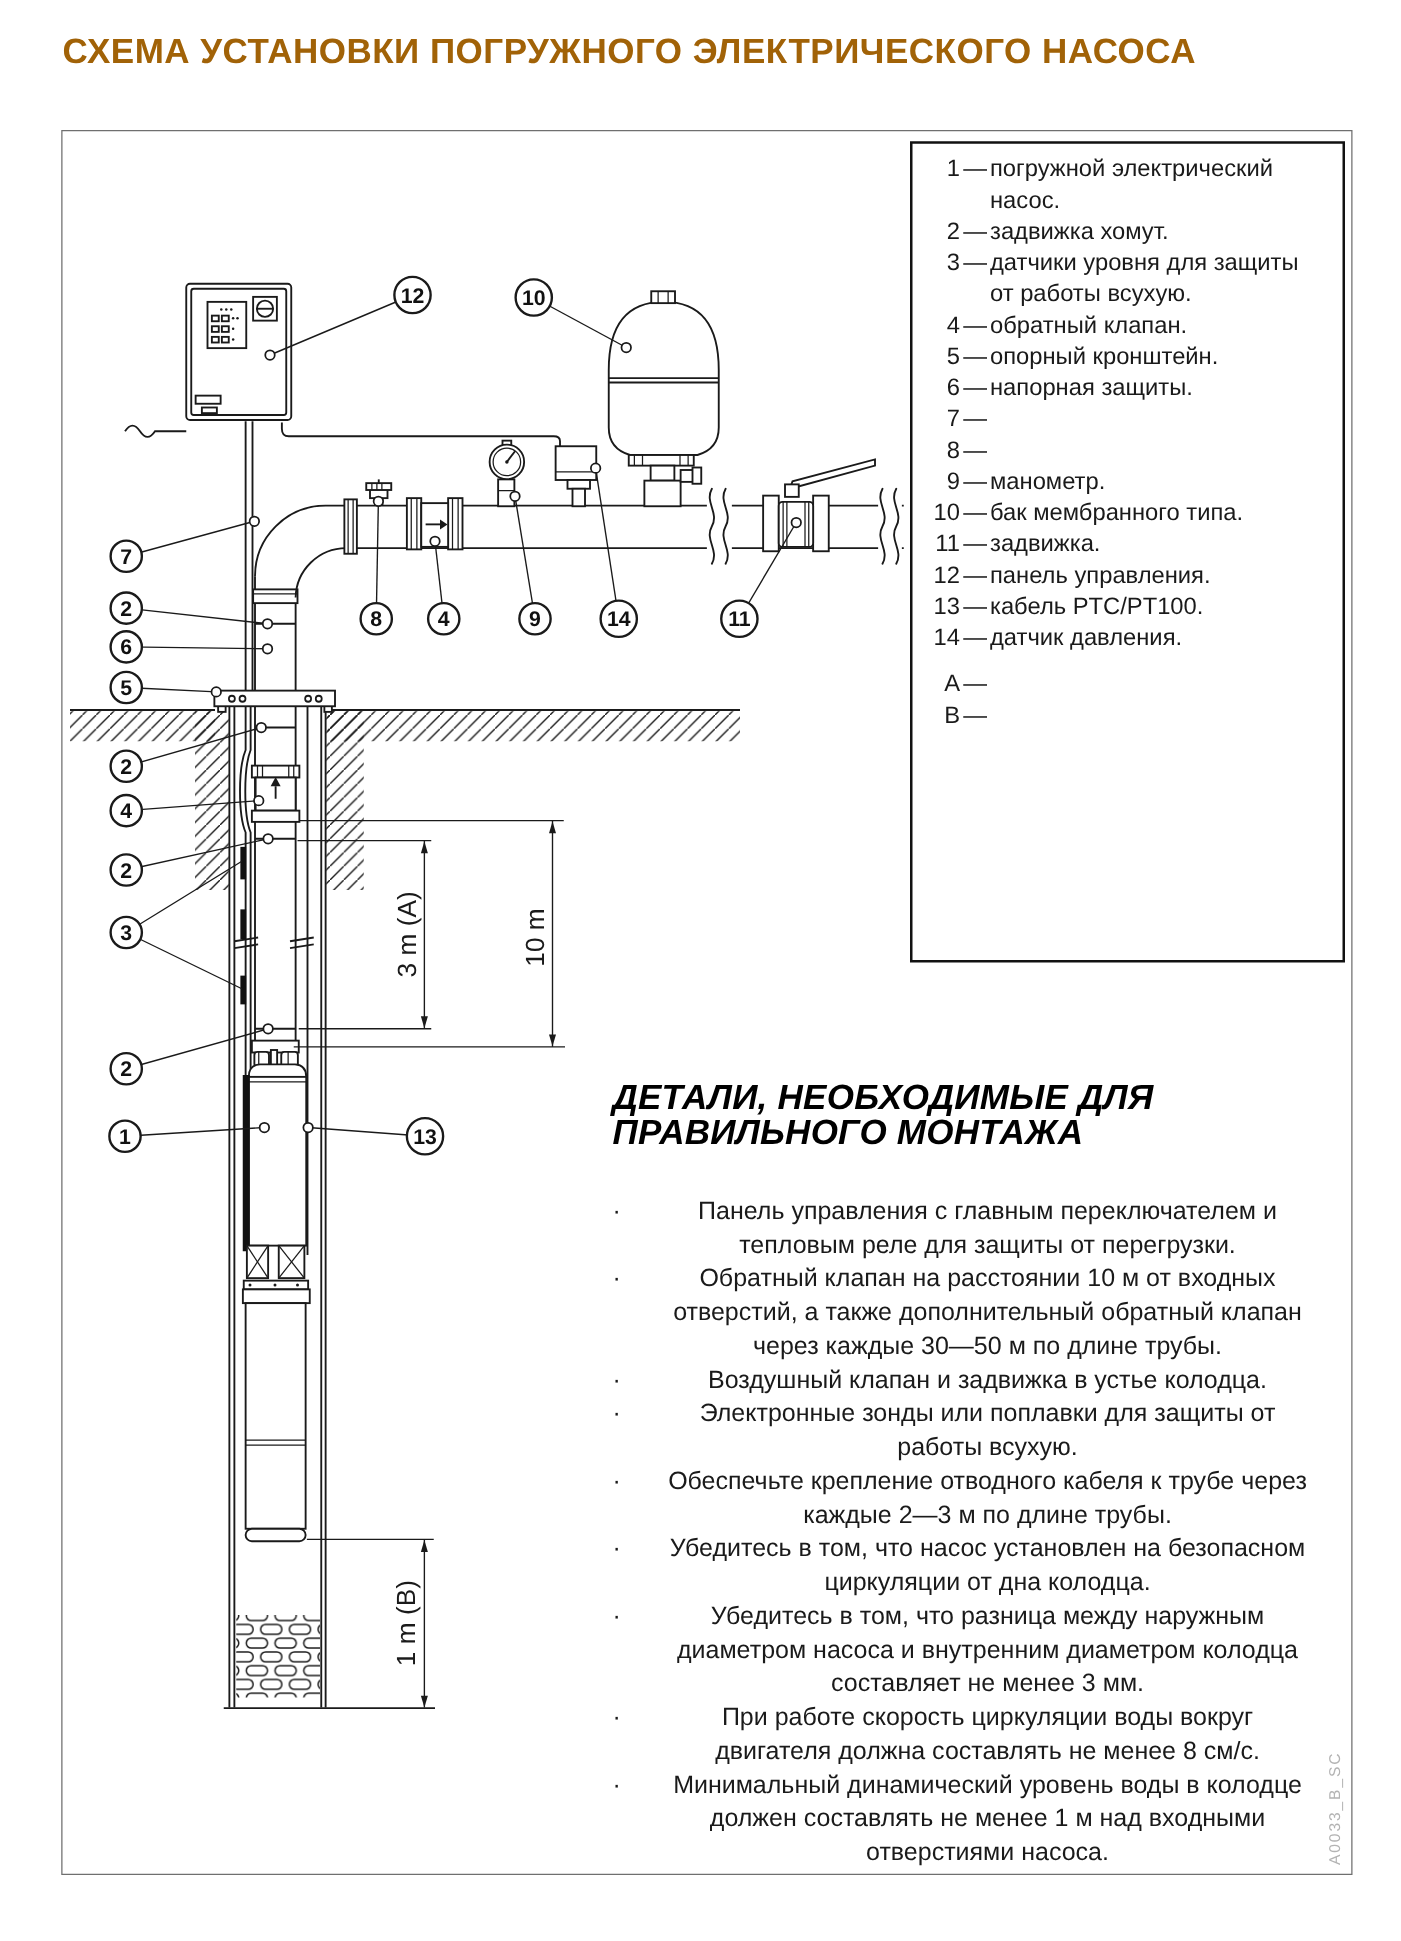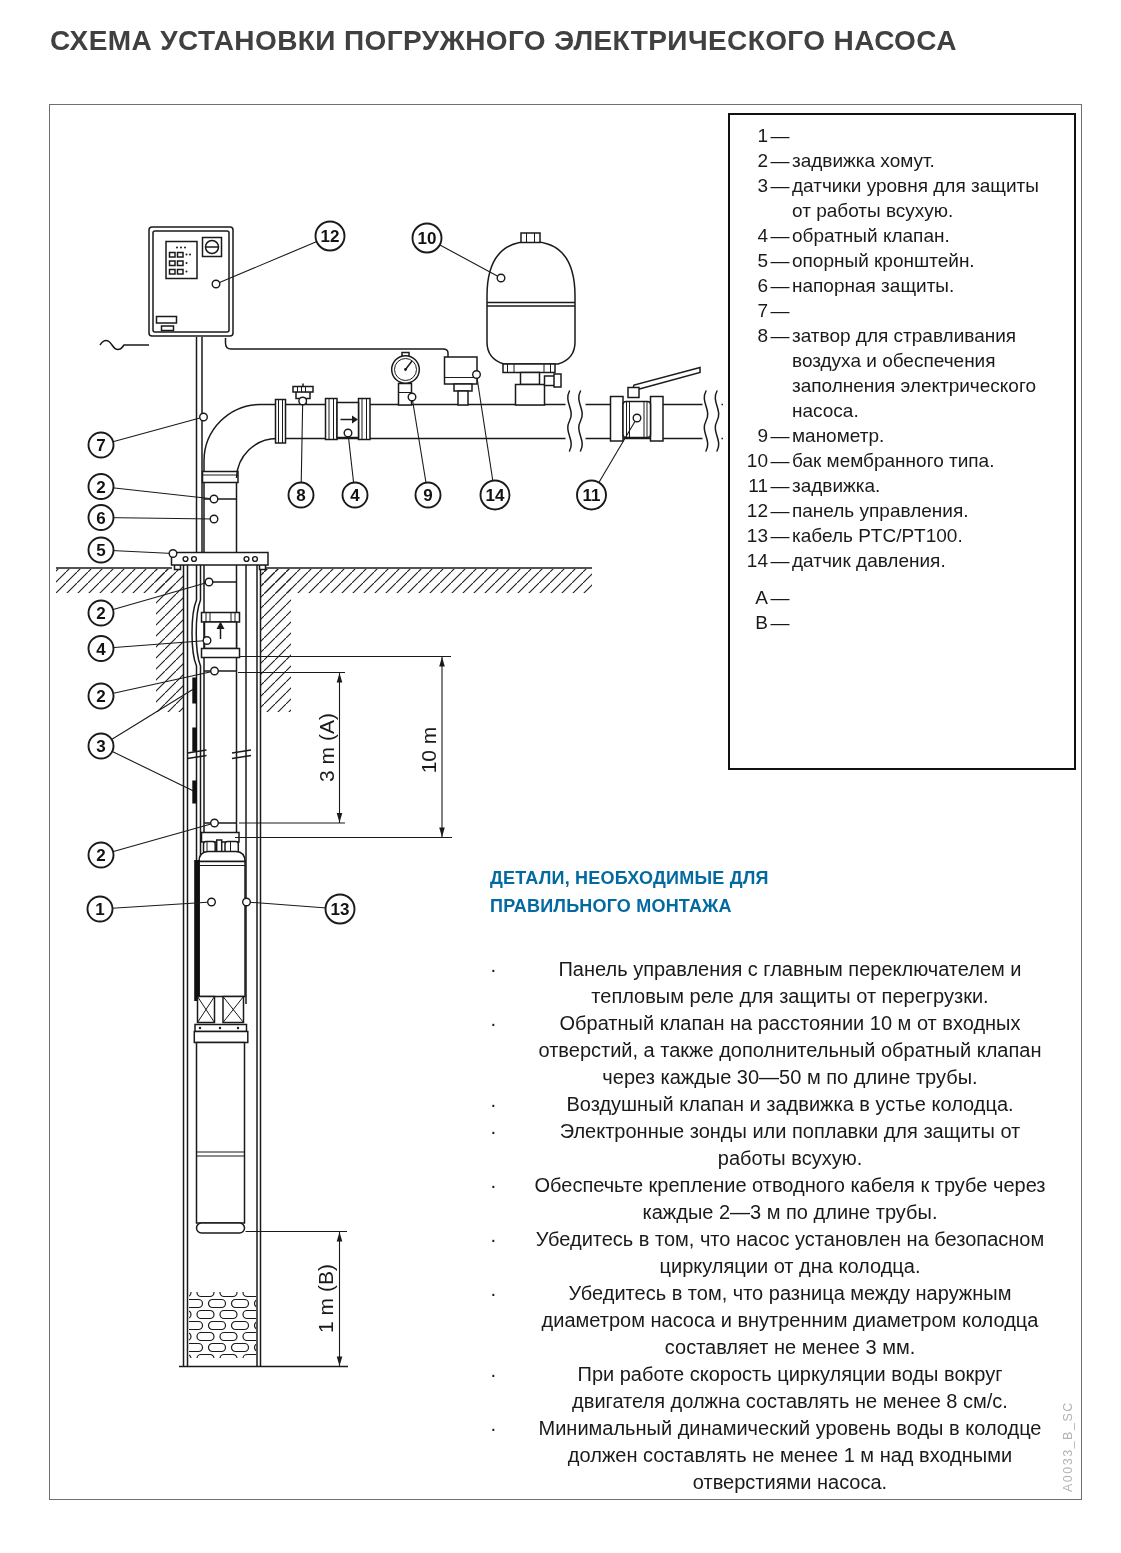--- a/index.html
+++ b/index.html
@@ -3,41 +3,41 @@
 <meta charset="utf-8">
 <style>
   html,body { margin:0; padding:0; background:#e8e8e8; }
   .page {
     position:relative; width:1121px; height:1553px; margin:0 auto;
     background:#ffffff; font-family:"Liberation Sans", sans-serif; color:#1a1a1a;
     overflow:hidden;
   }
   .title {
     position:absolute; left:50px; top:24px; font-size:28px; line-height:34px;
-    font-weight:bold; letter-spacing:0.4px; white-space:nowrap; color:#404040;
+    font-weight:bold; letter-spacing:0.4px; white-space:nowrap; color:#a16207;
   }
   .frame {
     position:absolute; left:49px; top:104px; width:1033px; height:1396px;
     border:1.6px solid #6f6f6f; box-sizing:border-box;
   }
   svg.diagram { position:absolute; left:0; top:0; width:1121px; height:1553px; }
   .legend {
     position:absolute; left:728px; top:113px; width:348px; height:657px;
     border:2.5px solid #111; box-sizing:border-box; padding:8px 6px 0 8px;
     font-size:19px; line-height:25px; background:#fff;
   }
   .legend-item { display:grid; grid-template-columns:30px 24px 1fr; }
   .legend-item .num { text-align:right; }
   .legend-item .dash { text-align:center; }
   .legend-item .txt { white-space:pre-line; }
   .legend-notes { margin-top:12px; }
   .details { position:absolute; left:490px; top:864px; width:586px; }
   .details h2 {
-    margin:0 0 36px 0; font-size:18px; line-height:28px; font-weight:bold;
-    white-space:pre-line; letter-spacing:0.2px; color:#0369a1;
+    margin:0 0 36px 0; font-size:28px; line-height:28px; font-weight:bold;
+    white-space:pre-line; letter-spacing:0.2px; color:#000000;font-style:italic;
   }
   .bullets { margin:0; padding:0; list-style:none; font-size:20px; line-height:27px; }
   .bullet { display:grid; grid-template-columns:14px 1fr; }
   .bullet .dot { text-align:left; }
   .bullet .btxt { white-space:pre-line;text-align:center; }
   .st  { stroke:#1a1a1a; fill:none; stroke-width:1.5; }
   .thin{ stroke:#1a1a1a; fill:none; stroke-width:1; }
   .wf  { fill:#ffffff; }
   .ldr { stroke:#1a1a1a; stroke-width:1.1; fill:none; }
   .mark{ fill:#ffffff; stroke:#1a1a1a; stroke-width:1.4; }
@@ -392,20 +392,22 @@
       <text class="callout-num" x="591.5" y="495.5">11</text>
     </g>
 
     <text class="doccode" transform="translate(1072,1492) rotate(-90)">A0033_B_SC</text>
   </svg>
 
   <div class="legend">
     <div class="legend-item">
         <span class="num">1</span>
         <span class="dash">—</span>
+        <span class="txt">погружной электрический
+насос.</span>
       </div>
     <div class="legend-item">
         <span class="num">2</span>
         <span class="dash">—</span>
         <span class="txt">задвижка хомут.</span>
       </div>
     <div class="legend-item">
         <span class="num">3</span>
         <span class="dash">—</span>
         <span class="txt">датчики уровня для защиты
@@ -426,24 +428,20 @@
         <span class="dash">—</span>
         <span class="txt">напорная защиты.</span>
       </div>
     <div class="legend-item">
         <span class="num">7</span>
         <span class="dash">—</span>
       </div>
     <div class="legend-item">
         <span class="num">8</span>
         <span class="dash">—</span>
-        <span class="txt">затвор для стравливания
-воздуха и обеспечения
-заполнения электрического
-насоса.</span>
       </div>
     <div class="legend-item">
         <span class="num">9</span>
         <span class="dash">—</span>
         <span class="txt">манометр.</span>
       </div>
     <div class="legend-item">
         <span class="num">10</span>
         <span class="dash">—</span>
         <span class="txt">бак мембранного типа.</span>

